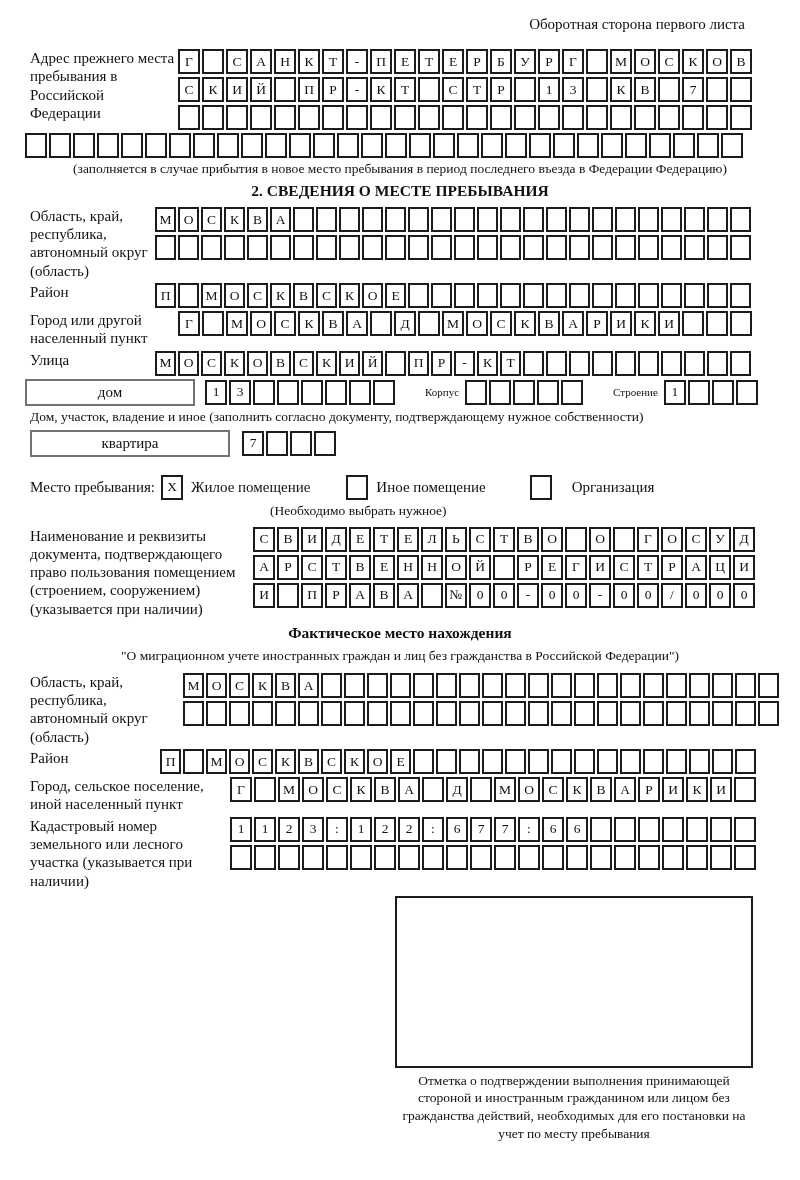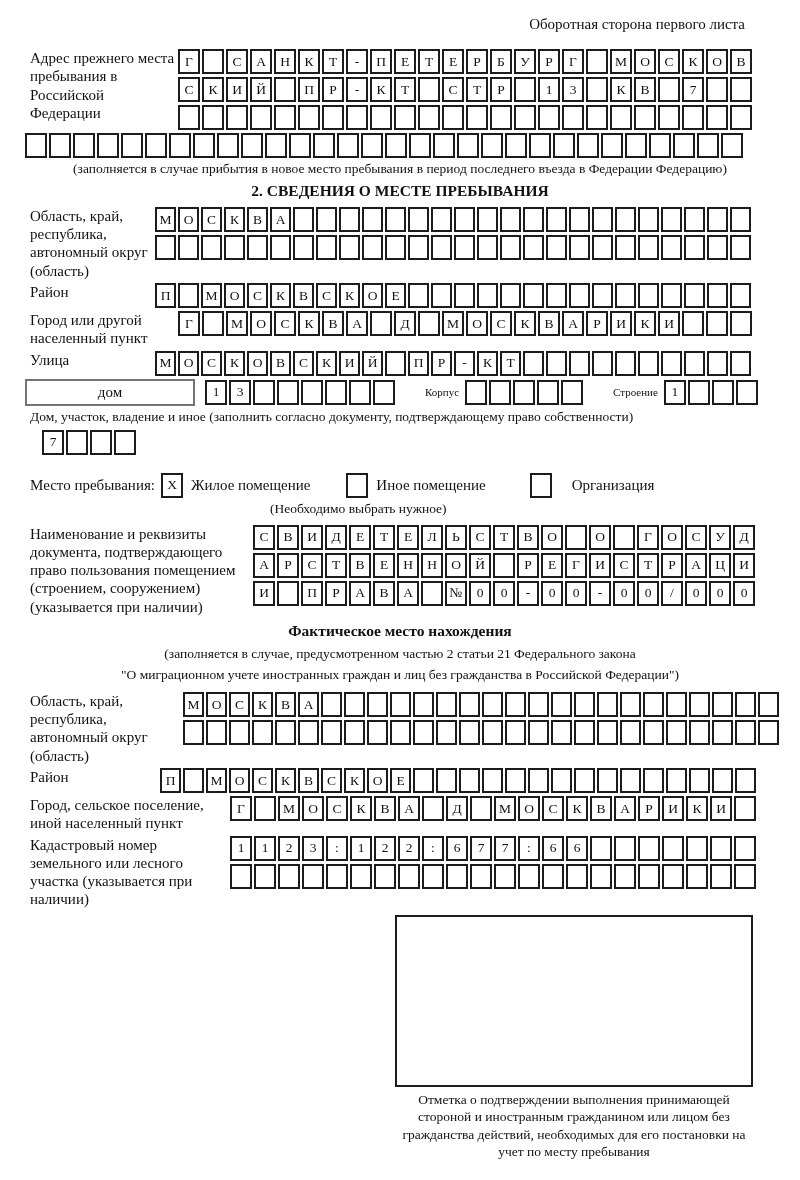--- a/index.html
+++ b/index.html
@@ -348,23 +348,24 @@
         <span class="cbox"></span>
       </div>
     <div class="inlbl">Строение</div>
     <div class="boxes">
         <span class="cbox">1</span>
         <span class="cbox"></span>
         <span class="cbox"></span>
         <span class="cbox"></span>
       </div>
   </div>
-  <div class="caption">Дом, участок, владение и иное (заполнить согласно документу, подтверждающему право собственности)</div>
+  <div class="caption">Дом, участок, владение и иное (заполнить согласно документу, подтверждающему нужное собственности)</div>
 
   <div class="frow" style="align-items:center;margin-top:3px;">
+    <div class="widebox kvbox">квартира</div>
     <div class="boxes" style="margin-left:12px;">
         <span class="cbox">7</span>
         <span class="cbox"></span>
         <span class="cbox"></span>
         <span class="cbox"></span>
       </div>
   </div>
 
   <div class="frow mestorow">
     <span class="lbl">Место пребывания:</span>
@@ -446,21 +447,20 @@
           <span class="cbox">0</span>
           <span class="cbox">/</span>
           <span class="cbox">0</span>
           <span class="cbox">0</span>
           <span class="cbox">0</span>
         </div>
     </div>
   </div>
 
   <div class="facttitle">Фактическое место нахождения</div>
-  <div class="caption center">(заполняется в случае, предусмотренном частью 2 статьи 21 Федерального закона</div>
   <div class="caption center" style="margin-bottom:8px;">"О миграционном учете иностранных граждан и лиц без гражданства в Российской Федерации")</div>
 
   <div class="frow">
     <div class="lbl w153">Область, край, республика, автономный округ (область)</div>
     <div class="rows">
       <div class="boxes sm">
           <span class="cbox">М</span>
           <span class="cbox">О</span>
           <span class="cbox">С</span>
           <span class="cbox">К</span>

